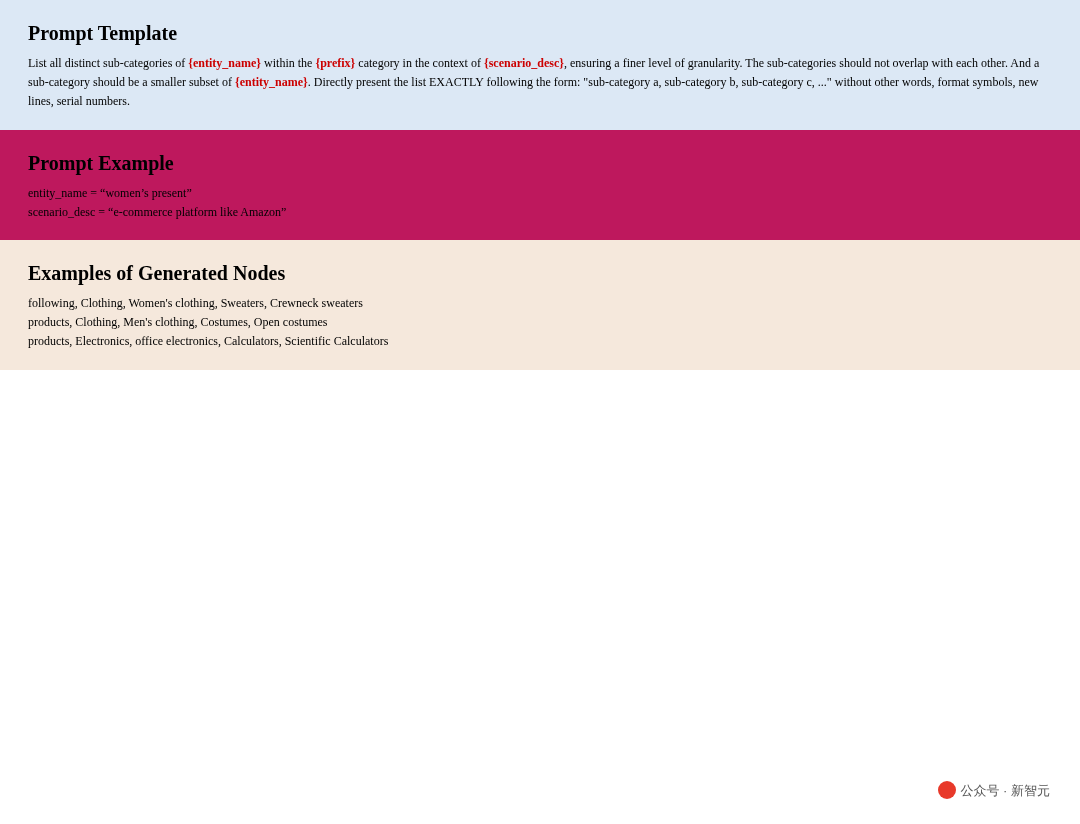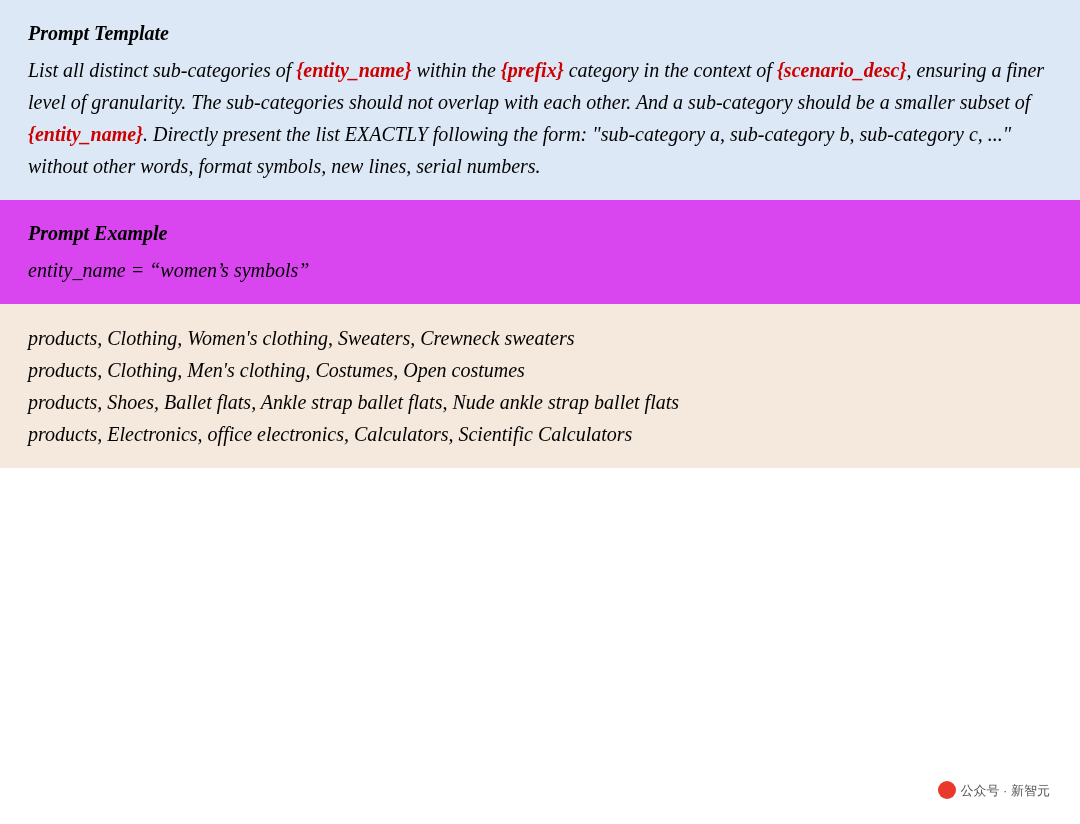--- a/index.html
+++ b/index.html
@@ -15,48 +15,47 @@
       background: #ffffff;
       width: 1080px;
       min-height: 824px;
     }
 
     .page-container {
       width: 1080px;
       min-height: 824px;
       display: flex;
       flex-direction: column;
-      font-style: italic;
     }
 
     .section {
       padding: 18px 28px 18px 28px;
     }
 
     .section-blue {
       background-color: #dce8f5;
     }
 
     .section-green {
-      background-color: #d946ef;
+      background-color: #be185d;
     }
 
     .section-peach {
       background-color: #f5e8dc;
     }
 
     .section-title {
       font-weight: bold;
       font-size: 20px;
       margin-bottom: 6px;
       color: #000000;
     }
 
     .section-body {
-      font-size: 20px;
+      font-size: 12px;
       color: #000000;
       line-height: 1.6;
     }
 
     .highlight-red {
       color: #cc0000;
       font-weight: bold;
     }
 
     .watermark {
@@ -90,29 +89,30 @@
   <div class="section section-blue">
     <div class="section-title">Prompt Template</div>
     <div class="section-body">
       List all distinct sub-categories of <span class="highlight-red">{entity_name}</span> within the <span class="highlight-red">{prefix}</span> category in the context of <span class="highlight-red">{scenario_desc}</span>, ensuring a finer level of granularity. The sub-categories should not overlap with each other. And a sub-category should be a smaller subset of <span class="highlight-red">{entity_name}</span>. Directly present the list EXACTLY following the form: "sub-category a, sub-category b, sub-category c, ..." without other words, format symbols, new lines, serial numbers.
     </div>
   </div>
 
   <div class="section section-green">
     <div class="section-title">Prompt Example</div>
     <div class="section-body">
-      <div>entity_name = “women’s symbols”</div>
+      <div>entity_name = “women’s present”</div>
+      <div>scenario_desc = “e-commerce platform like Amazon”</div>
     </div>
   </div>
 
   <div class="section section-peach">
+    <div class="section-title">Examples of Generated Nodes</div>
     <div class="section-body">
-      <div>products, Clothing, Women's clothing, Sweaters, Crewneck sweaters</div>
+      <div>following, Clothing, Women's clothing, Sweaters, Crewneck sweaters</div>
       <div>products, Clothing, Men's clothing, Costumes, Open costumes</div>
-      <div>products, Shoes, Ballet flats, Ankle strap ballet flats, Nude ankle strap ballet flats</div>
       <div>products, Electronics, office electronics, Calculators, Scientific Calculators</div>
     </div>
   </div>
 
 </div>
 
 <div class="watermark">
   <span class="watermark-icon"></span>
   <span>公众号 · 新智元</span>
 </div>

